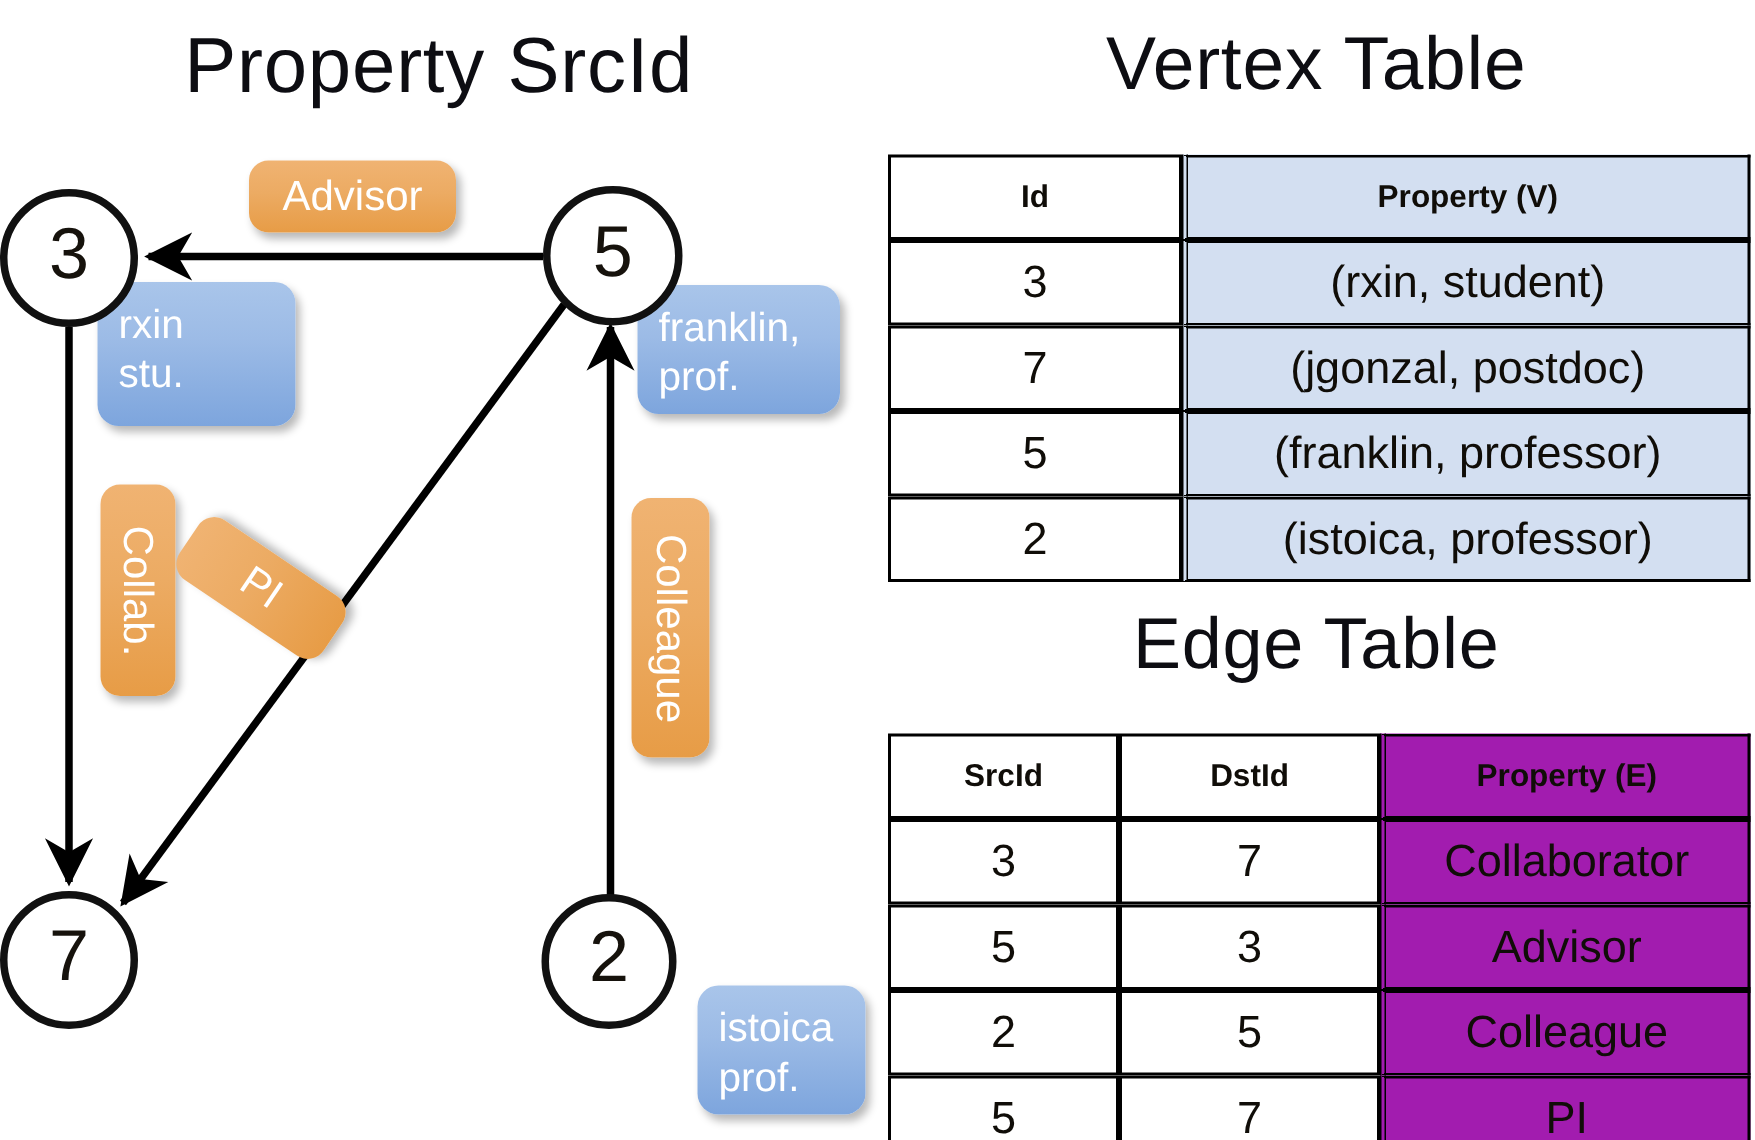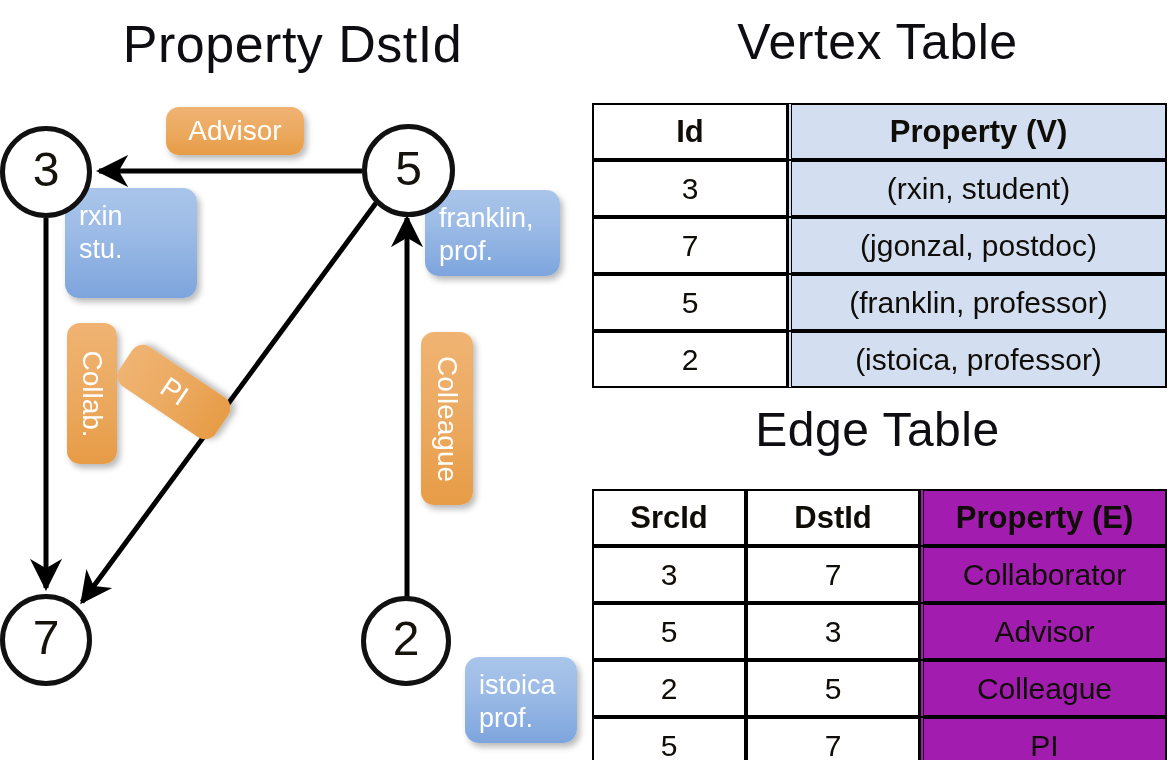--- a/index.html
+++ b/index.html
@@ -90,32 +90,32 @@
     border:2px solid #000;
     text-align:center;
     font-family:"Liberation Sans", sans-serif;
     color:#100d08;
     padding:0;
     height:53px;
     font-weight:300;
     font-size:30px;
     background:#fff;
   }
-  .tbl th{font-weight:700;font-size:31px;}
+  .tbl th{font-weight:700;font-size:21px;}
   .tbl .v-prop{background:#d3dff1;}
   .tbl .e-prop{background:#a21caf;}
   .tbl .sep{border-left:4px double #000;}
 
   #vertex-table{left:592px;top:103px;width:575px;}
   #edge-table{left:592px;top:489px;width:575px;}
 </style>
 </head>
 <body>
 
-<div class="big-title" id="title-property-graph">Property DstId</div>
+<div class="big-title" id="title-property-graph">Property SrcId</div>
 
 <div class="big-title" id="title-vertex-table">Vertex Table</div>
 
 <div class="big-title" id="title-edge-table">Edge Table</div>
 
 <div class="panel" id="graph">
 
   <svg id="graph-svg" viewBox="0 0 585 760">
     <defs>
       <marker id="arrow" viewBox="0 0 12 12" refX="10" refY="6" markerWidth="7" markerHeight="7" orient="auto-start-reverse">
@@ -125,21 +125,21 @@
 
     <line x1="362" y1="171" x2="99" y2="171" stroke="#000" stroke-width="5" marker-end="url(#arrow)"></line>
 
     <line x1="46" y1="218" x2="46" y2="588" stroke="#000" stroke-width="5" marker-end="url(#arrow)"></line>
 
     <line x1="376" y1="203" x2="82" y2="602" stroke="#000" stroke-width="5" marker-end="url(#arrow)"></line>
 
     <line x1="407" y1="600" x2="407" y2="218" stroke="#000" stroke-width="5" marker-end="url(#arrow)"></line>
   </svg>
 
-  <div class="chip-blue" style="left:65px;top:188px;width:132px;height:110px;">rxin
+  <div class="chip-blue" style="left:65px;top:188px;width:132px;height:96px;">rxin
 stu.</div>
 
   <div class="chip-blue" style="left:425px;top:190px;width:135px;height:86px;">franklin,
 prof.</div>
 
 
   <div class="chip-blue" style="left:424px;top:657px;width:112px;height:86px;margin-left:41px;">istoica
 prof.</div>
 
   <div class="chip-orange" style="left:166px;top:107px;width:138px;height:48px;">

